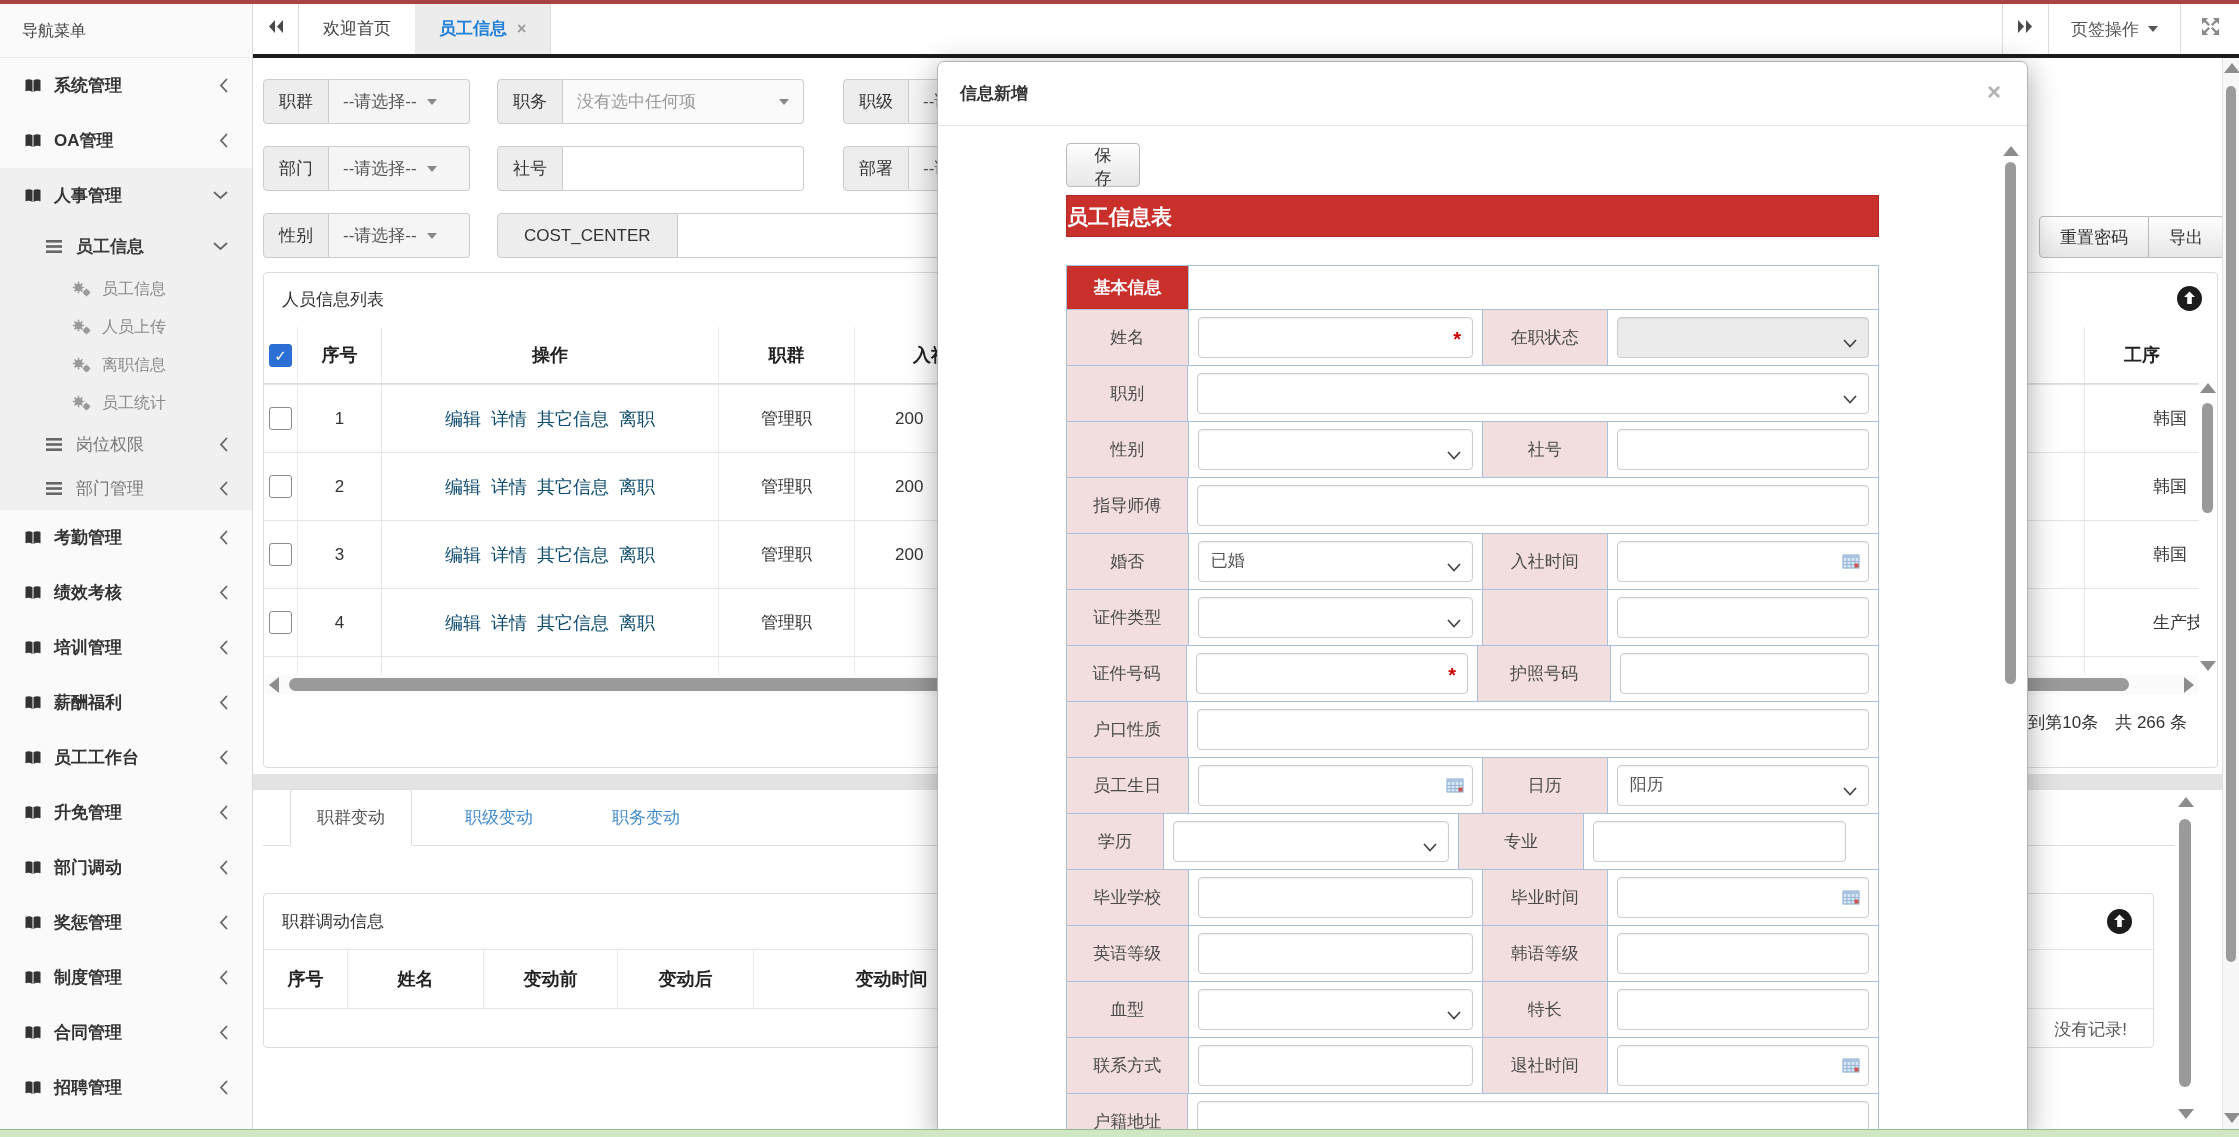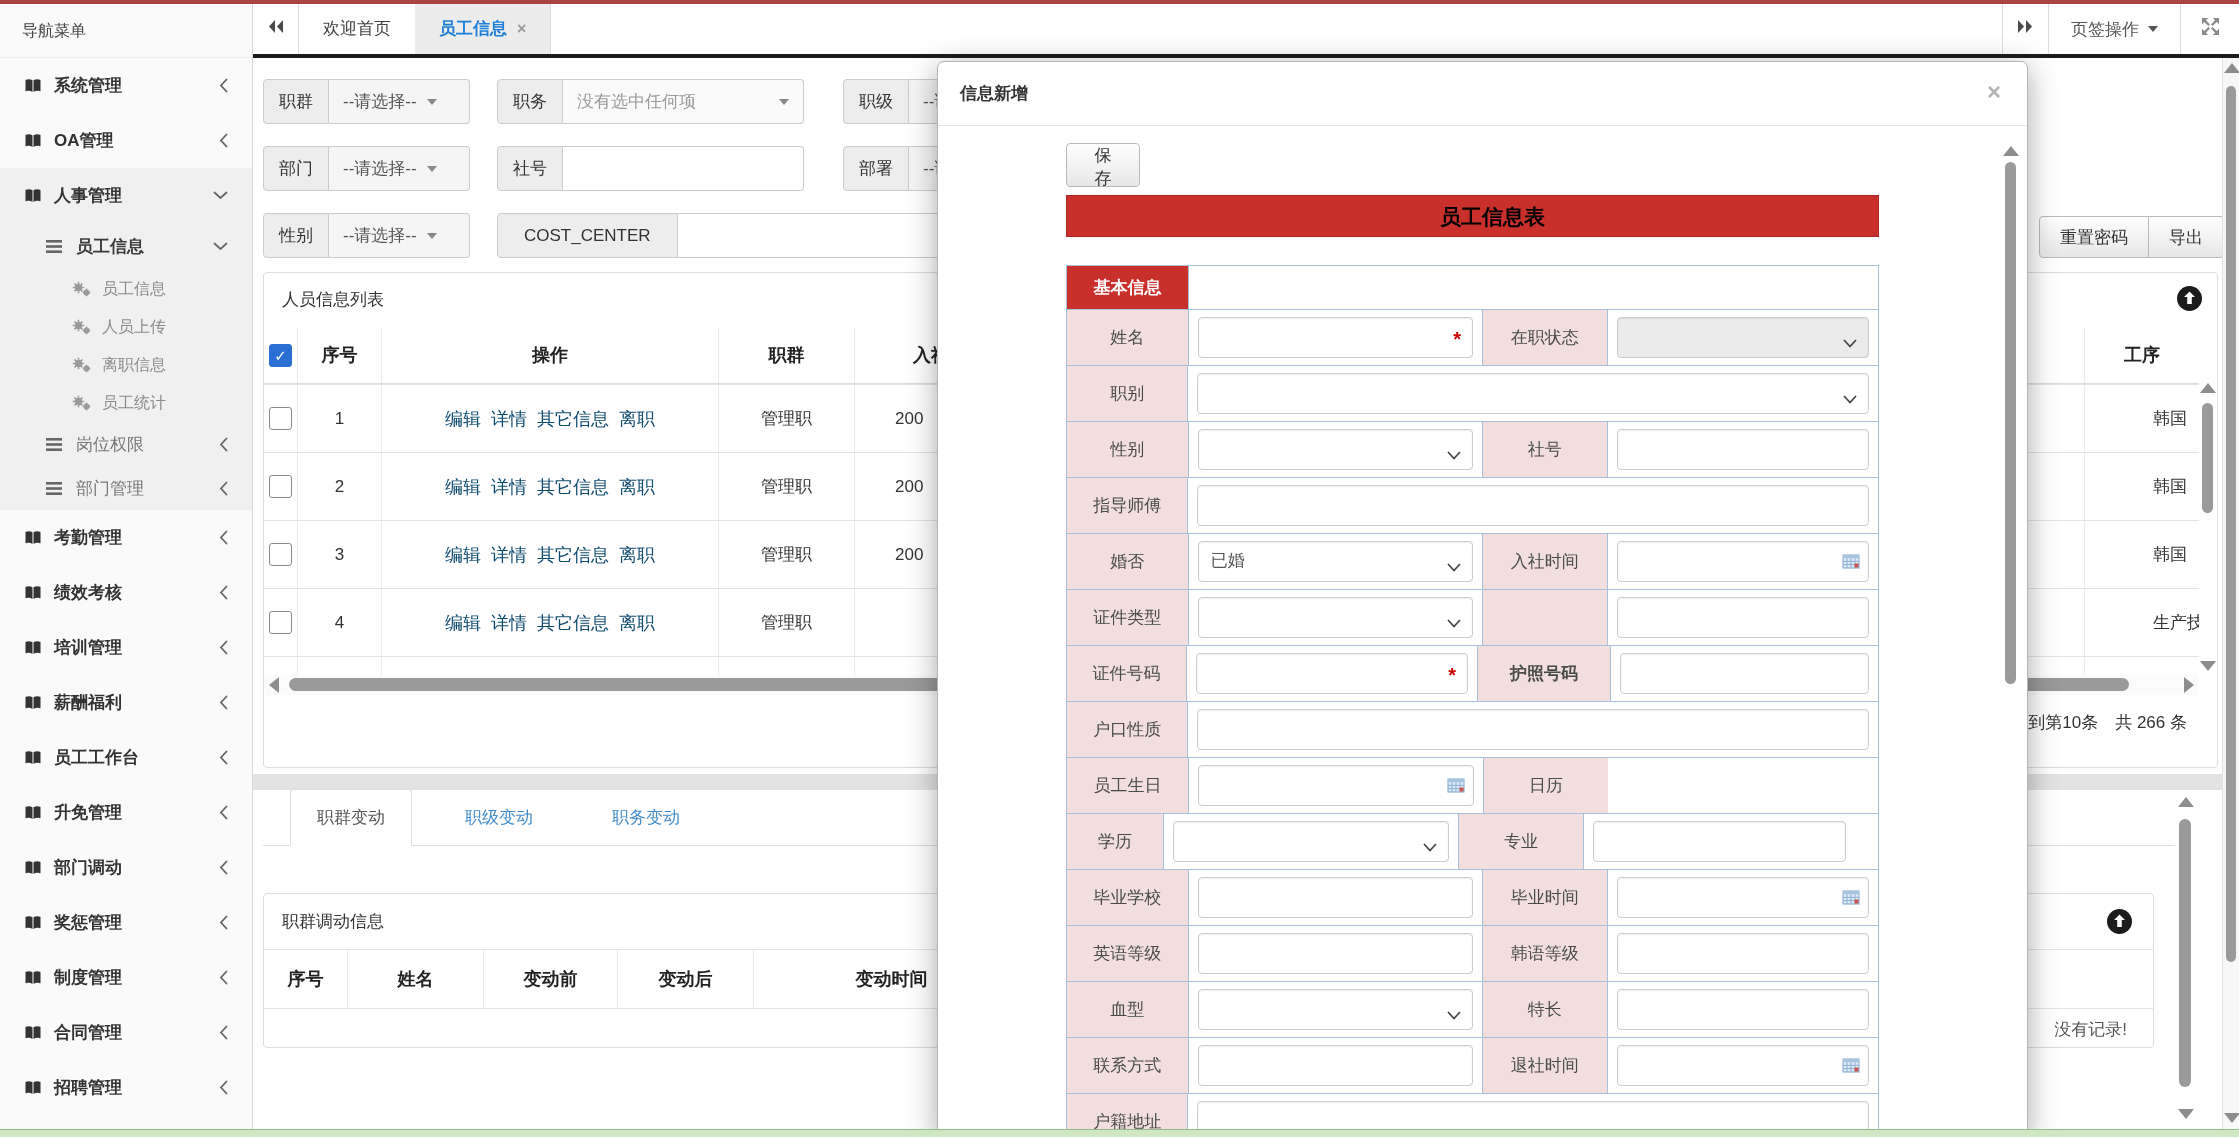--- a/index.html
+++ b/index.html
@@ -68,21 +68,21 @@
   .tri-rt{border-top:8px solid transparent;border-bottom:8px solid transparent;border-left:10px solid #8d8d8d;}
   
   #btabs{border-bottom:1px solid #ddd;display:flex;align-items:flex-end;}
   .btab{height:55px;line-height:55px;padding:0 26px;font-size:17px;color:#428bca;cursor:pointer;margin-left:27px;}
   .btab.active{background:#fff;border:1px solid #ddd;border-bottom:1px solid #fff;border-radius:4px 4px 0 0;color:#555;margin-bottom:-1px;}
   
   #modal{left:937px;top:61px;width:1091px;height:1076px;background:#fff;border:1px solid #b5b5b5;border-radius:7px 7px 0 0;box-shadow:0 6px 30px rgba(0,0,0,.35);z-index:40;}
   .m-hd{height:63px;line-height:63px;padding-left:22px;font-size:17px;font-weight:bold;color:#333;border-bottom:1px solid #e5e5e5;position:relative;}
   .m-x{position:absolute;right:26px;top:0;font-size:24px;font-weight:bold;color:#b3b3b3;cursor:pointer;line-height:60px;}
   .m-save{position:absolute;left:128px;top:81px;width:74px;height:44px;border-radius:4px;}
-  .m-banner{position:absolute;left:128px;top:133px;width:813px;height:42px;background:#c9302c;border:1px solid #ac2925;color:#000000;font-weight:bold;font-size:21px;text-align:center;line-height:42px;box-sizing:border-box;padding-left:40px;}
+  .m-banner{position:absolute;left:128px;top:133px;width:813px;height:42px;background:#c9302c;border:1px solid #ac2925;color:#ffffff;font-weight:bold;font-size:21px;line-height:42px;box-sizing:border-box;}
   .ftable{position:absolute;left:128px;top:203px;width:813px;border:1px solid #a9c0d8;box-sizing:border-box;background:#fff;}
   .fsec{display:flex;height:43px;}
   .fsec-chip{width:122px;background:#c9302c;color:#fff;font-weight:bold;font-size:17px;display:flex;align-items:center;justify-content:center;border-right:1px solid #a9c0d8;box-sizing:border-box;}
   .frow{display:flex;height:55px;border-top:1px solid #a9c0d8;}
   .fcell{box-sizing:border-box;border-left:1px solid #a9c0d8;position:relative;}
   .fcell:first-child{border-left:0;}
   .flabel{background:#f2dede;display:flex;align-items:center;justify-content:center;font-size:17px;color:#4a4a4a;}
   .fctl{position:absolute;left:9px;right:9px;top:7px;height:39px;border:1px solid #ccc;border-radius:4px;background:#fff;box-shadow:inset 0 1px 2px rgba(0,0,0,.07);}
   .fctl.dis{background:#ebebeb;}
   .fctl .val{line-height:37px;padding-left:12px;font-size:17px;color:#555;}
@@ -779,21 +779,21 @@
             <div class="fctl"></div>
           </div>
         </div>
         <div class="frow">
           <div class="fcell flabel" style="width: 121px;">证件号码</div>
           <div class="fcell" style="width: 295px;">
             <div class="fctl">
               <span class="req">*</span>
             </div>
           </div>
-          <div class="fcell flabel" style="width: 135px; font-weight: bold;">护照号码</div>
+          <div class="fcell flabel" style="width: 135px;">护照号码</div>
           <div class="fcell" style="width: 272px;">
             <div class="fctl"></div>
           </div>
         </div>
         <div class="frow">
           <div class="fcell flabel" style="width: 121px;">户口性质</div>
           <div class="fcell" style="width: 694px;">
             <div class="fctl"></div>
           </div>
         </div>
@@ -805,20 +805,25 @@
                   <rect x="1" y="2" width="16" height="13" fill="#dce9f7" stroke="#7fa3cc"></rect>
                   <rect x="1" y="2" width="16" height="3.2" fill="#a8c4e0"></rect>
                   <g stroke="#8fb0d4" stroke-width="1">
                     <path d="M5 5.2v9.8M9 5.2v9.8M13 5.2v9.8M1 8.4h16M1 11.6h16"></path>
                   </g>
                   <rect x="12.5" y="10.5" width="4" height="4" fill="#c9534f"></rect>
                 </svg></span>
             </div>
           </div>
           <div class="fcell flabel" style="width: 125px;">日历</div>
+          <div class="fcell" style="width: 272px;">
+            <div class="fctl sel"><span class="val">阳历</span><span class="schev"><svg width="14" height="9" viewBox="0 0 14 9">
+                  <path d="M1 1l6 6.5L13 1" stroke="#444" stroke-width="1.7" fill="none"></path>
+                </svg></span></div>
+          </div>
         </div>
         <div class="frow">
           <div class="fcell flabel" style="width: 96px;">学历</div>
           <div class="fcell" style="width: 295px;">
             <div class="fctl sel">
               <span class="schev"><svg width="14" height="9" viewBox="0 0 14 9">
                   <path d="M1 1l6 6.5L13 1" stroke="#444" stroke-width="1.7" fill="none"></path>
                 </svg></span>
             </div>
           </div>

